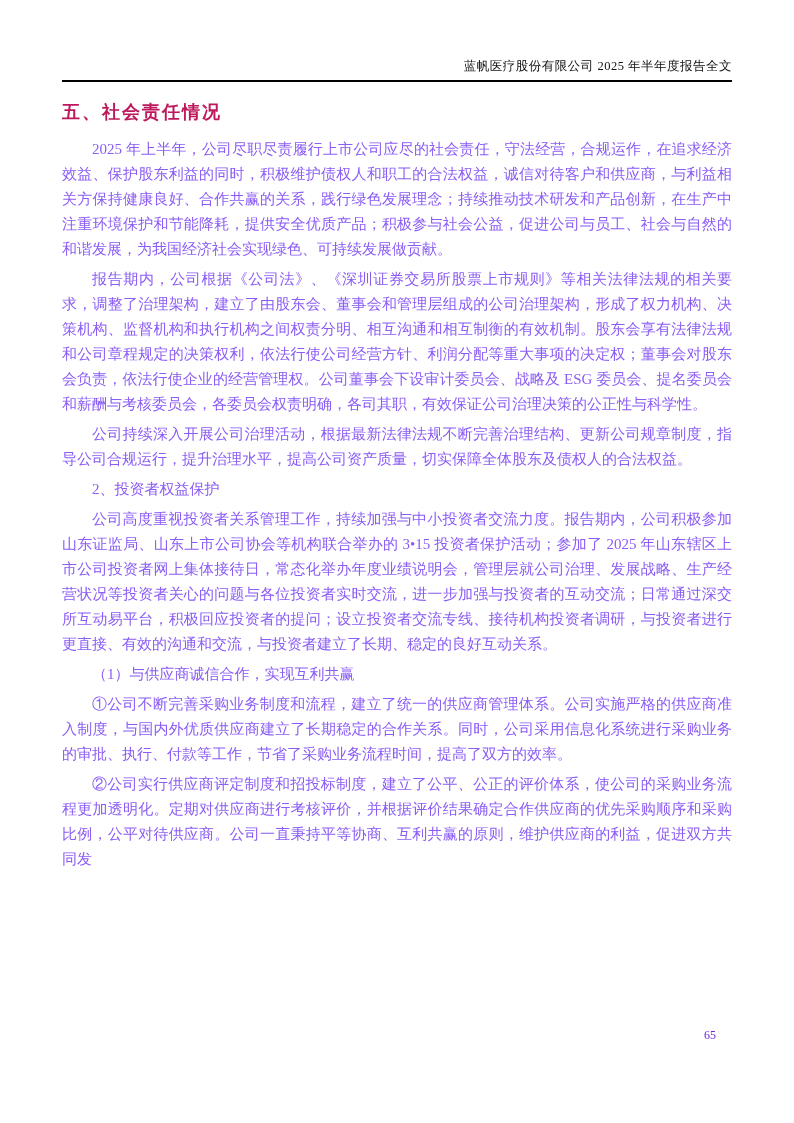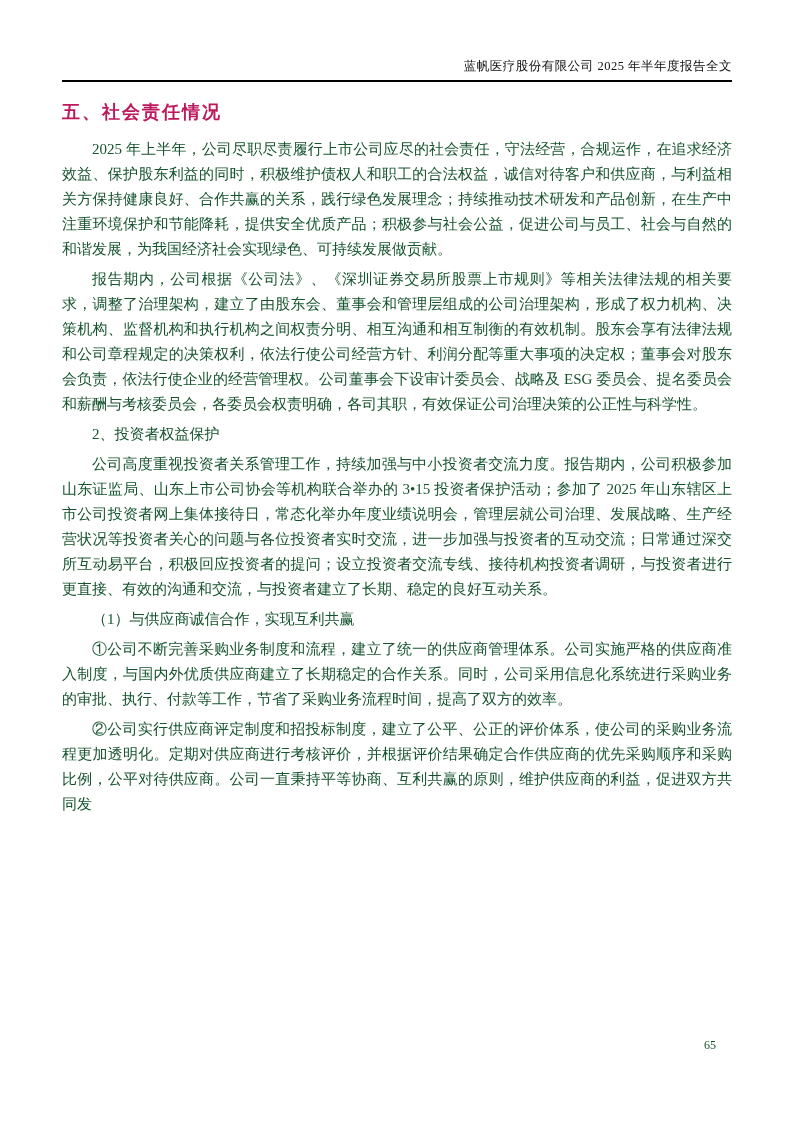--- a/index.html
+++ b/index.html
@@ -44,47 +44,48 @@
   }
   .doc-body {
     margin-top: 12px;
   }
   .para {
     font-size: 15px;
     line-height: 25px;
     text-align: justify;
     text-indent: 2em;
     margin: 0 0 5px 0;
-    color: #14532d;
+    color: #8b5cf6;
     word-break: break-all;
   }
   .page-footer {
     position: absolute;
-    bottom: 74px;
+    bottom: 84px;
     right: 78px;
     font-size: 12px;
     line-height: 16px;
-    color: #14532d;
+    color: #6d28d9;
   }
 </style>
 </head>
 <body>
 
 <div class="page">
   <div class="margins">
 
     <div class="report-header">蓝帆医疗股份有限公司 2025 年半年度报告全文</div>
 
     <hr class="header-rule">
 
     <h1 class="section-title">五、社会责任情况</h1>
 
     <main class="doc-body">
       <p class="para">2025 年上半年，公司尽职尽责履行上市公司应尽的社会责任，守法经营，合规运作，在追求经济效益、保护股东利益的同时，积极维护债权人和职工的合法权益，诚信对待客户和供应商，与利益相关方保持健康良好、合作共赢的关系，践行绿色发展理念；持续推动技术研发和产品创新，在生产中注重环境保护和节能降耗，提供安全优质产品；积极参与社会公益，促进公司与员工、社会与自然的和谐发展，为我国经济社会实现绿色、可持续发展做贡献。</p>
       <p class="para">报告期内，公司根据《公司法》、《深圳证券交易所股票上市规则》等相关法律法规的相关要求，调整了治理架构，建立了由股东会、董事会和管理层组成的公司治理架构，形成了权力机构、决策机构、监督机构和执行机构之间权责分明、相互沟通和相互制衡的有效机制。股东会享有法律法规和公司章程规定的决策权利，依法行使公司经营方针、利润分配等重大事项的决定权；董事会对股东会负责，依法行使企业的经营管理权。公司董事会下设审计委员会、战略及 ESG 委员会、提名委员会和薪酬与考核委员会，各委员会权责明确，各司其职，有效保证公司治理决策的公正性与科学性。</p>
+      <p class="para">公司持续深入开展公司治理活动，根据最新法律法规不断完善治理结构、更新公司规章制度，指导公司合规运行，提升治理水平，提高公司资产质量，切实保障全体股东及债权人的合法权益。</p>
       <p class="para">2、投资者权益保护</p>
       <p class="para">公司高度重视投资者关系管理工作，持续加强与中小投资者交流力度。报告期内，公司积极参加山东证监局、山东上市公司协会等机构联合举办的 3•15 投资者保护活动；参加了 2025 年山东辖区上市公司投资者网上集体接待日，常态化举办年度业绩说明会，管理层就公司治理、发展战略、生产经营状况等投资者关心的问题与各位投资者实时交流，进一步加强与投资者的互动交流；日常通过深交所互动易平台，积极回应投资者的提问；设立投资者交流专线、接待机构投资者调研，与投资者进行更直接、有效的沟通和交流，与投资者建立了长期、稳定的良好互动关系。</p>
       <p class="para">（1）与供应商诚信合作，实现互利共赢</p>
       <p class="para">①公司不断完善采购业务制度和流程，建立了统一的供应商管理体系。公司实施严格的供应商准入制度，与国内外优质供应商建立了长期稳定的合作关系。同时，公司采用信息化系统进行采购业务的审批、执行、付款等工作，节省了采购业务流程时间，提高了双方的效率。</p>
       <p class="para">②公司实行供应商评定制度和招投标制度，建立了公平、公正的评价体系，使公司的采购业务流程更加透明化。定期对供应商进行考核评价，并根据评价结果确定合作供应商的优先采购顺序和采购比例，公平对待供应商。公司一直秉持平等协商、互利共赢的原则，维护供应商的利益，促进双方共同发</p>
     </main>
 
   </div>
 
   <div class="page-footer">65</div>

